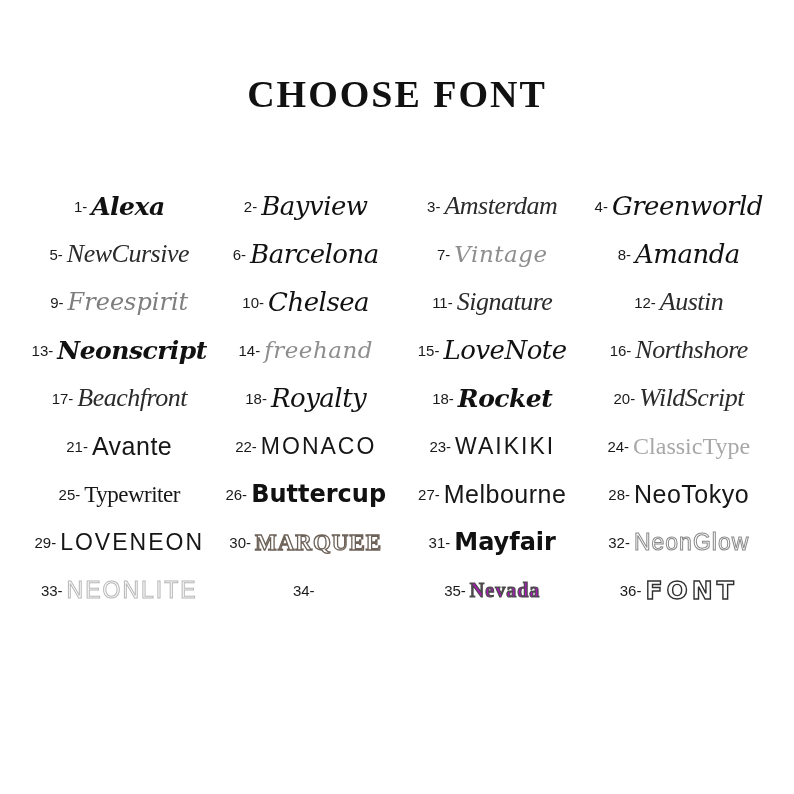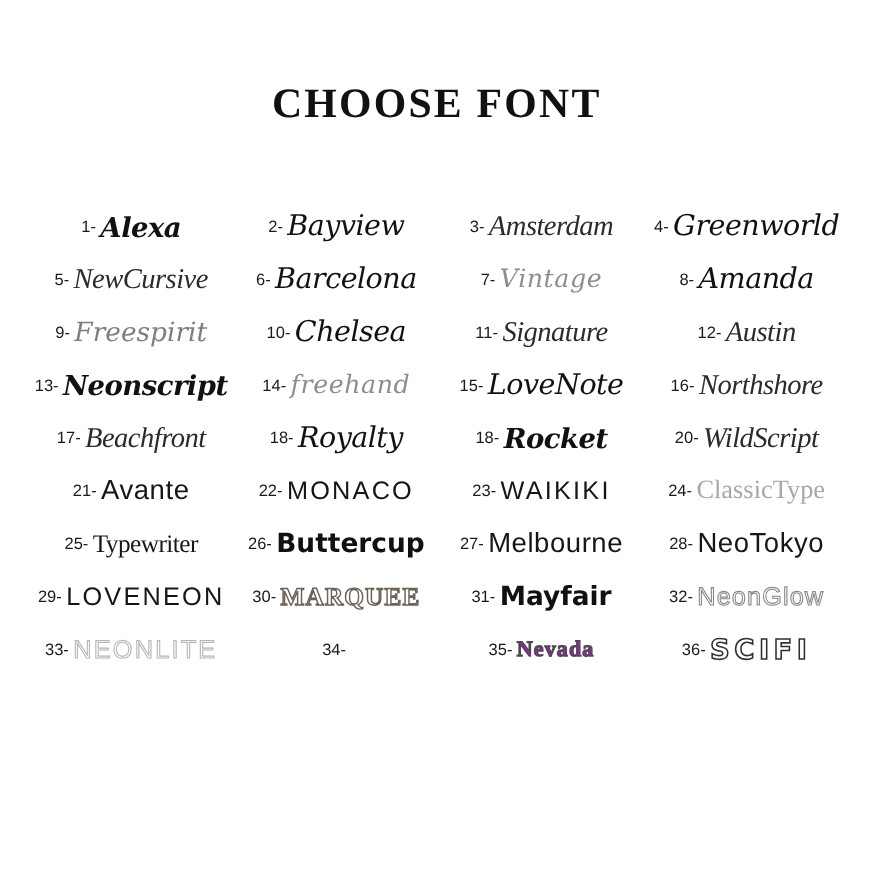--- a/index.html
+++ b/index.html
@@ -314,17 +314,17 @@
       </div>
       <div class="cell">
         <span class="num">34-</span>
       </div>
       <div class="cell">
         <span class="num">35-</span>
         <span class="sample s-outline">Nevada</span>
       </div>
       <div class="cell">
         <span class="num">36-</span>
-        <span class="sample s-scifi">SCIFI</span>
+        <span class="sample s-scifi">FONT</span>
       </div>
     </div>
 
 </div>
 
 </body></html>

